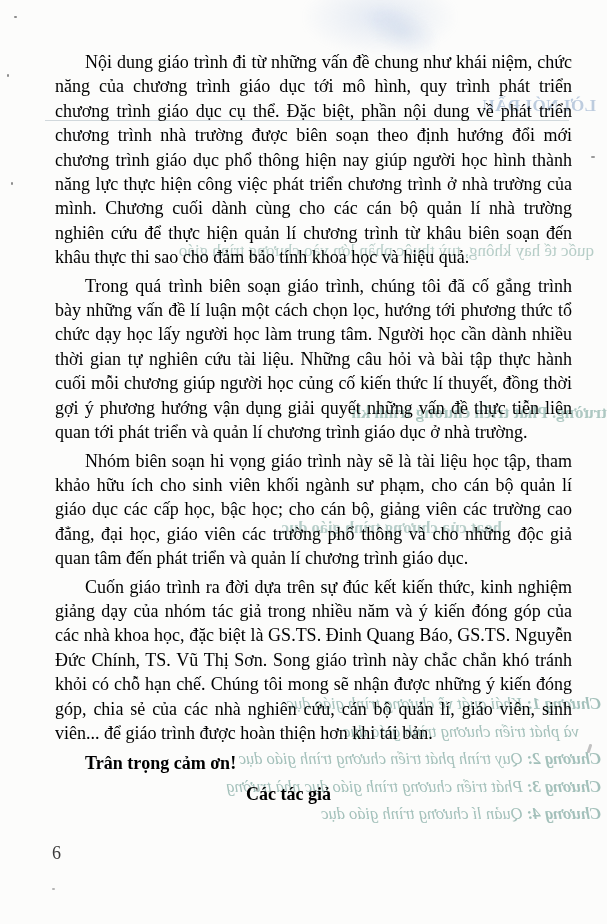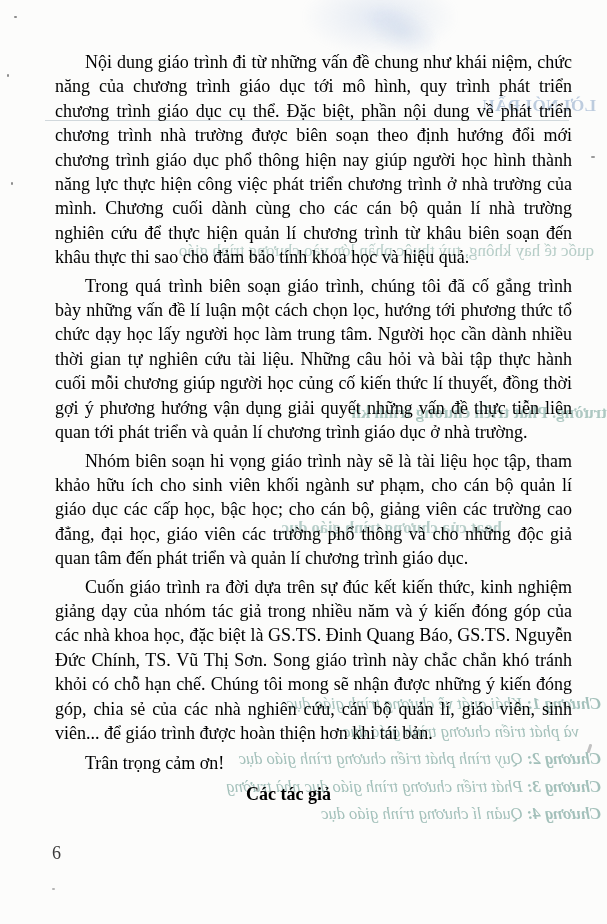--- a/index.html
+++ b/index.html
@@ -84,20 +84,21 @@
     font-size: 18px;
     line-height: 24.4px;
     text-align: justify;
     text-indent: 30px;
   }
   .closing-line {
     margin: 6px 0 0 0;
     font-size: 18px;
     line-height: 24.4px;
     text-indent: 30px;
+    font-weight: bold;
   }
   .signature {
     margin: 6px 50px 0 0;
     font-size: 18px;
     line-height: 24.4px;
     font-weight: bold;
     text-align: center;
   }
   .page-number {
     position: absolute; z-index: 1;

